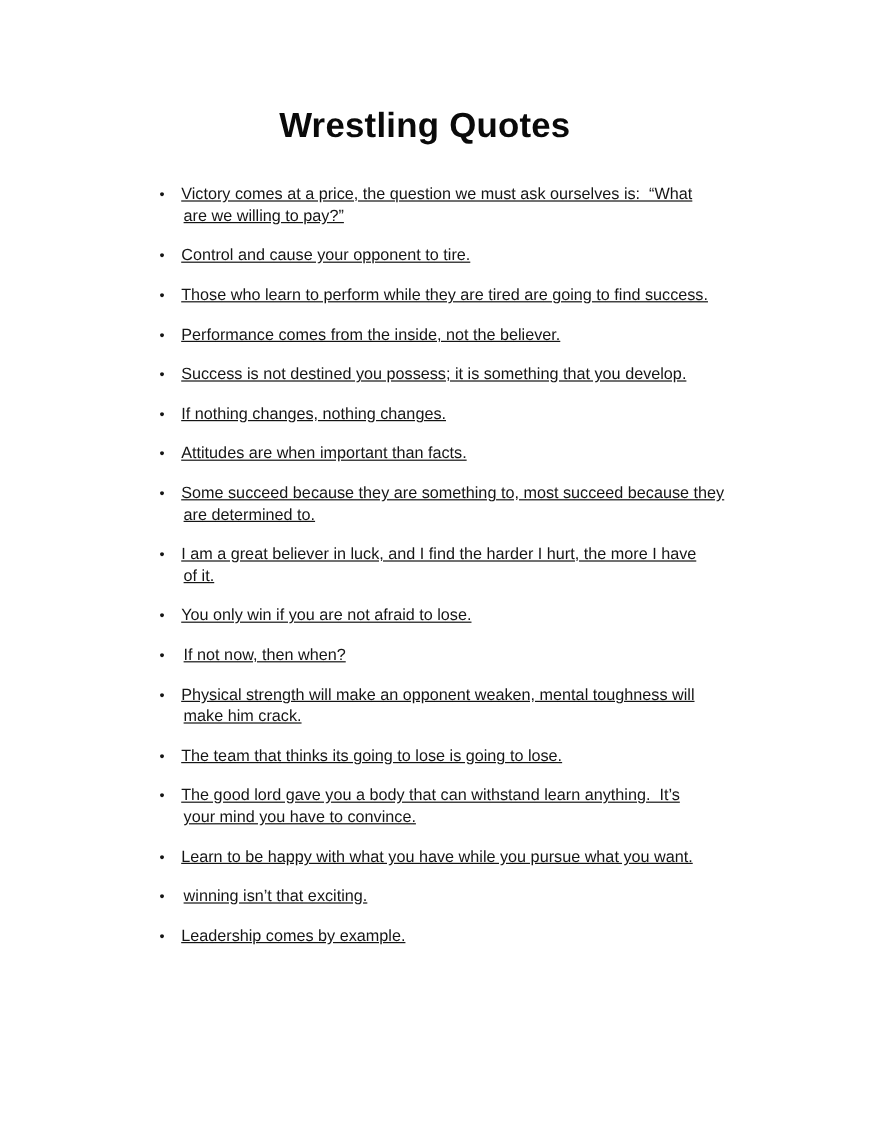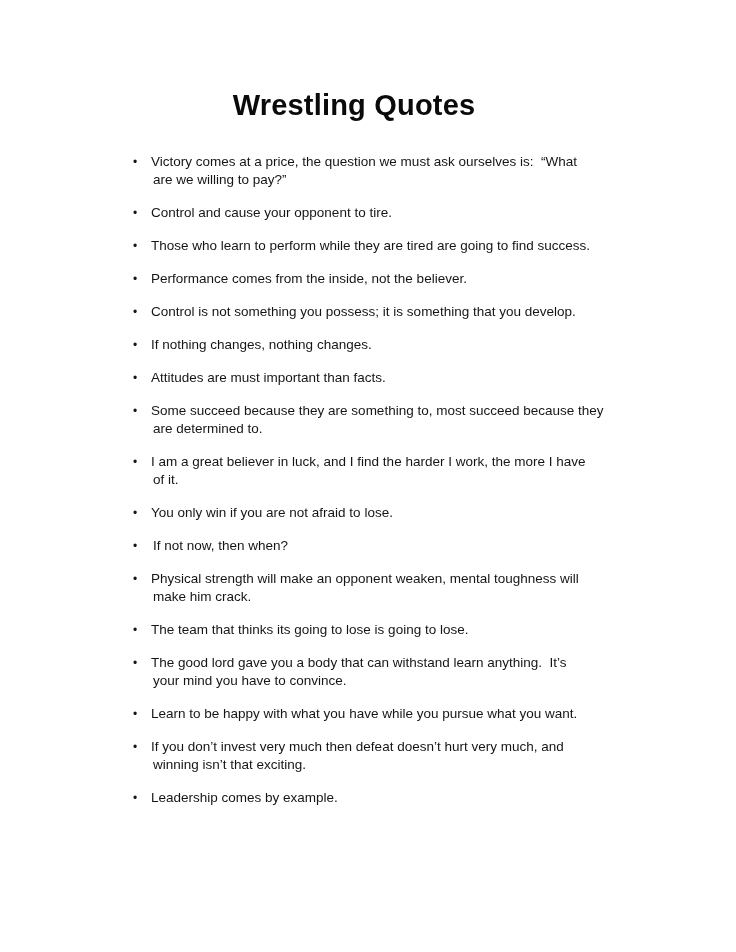--- a/index.html
+++ b/index.html
@@ -45,20 +45,21 @@
   .bullet {
     position: absolute;
     left: -18px;
     top: 0px;
     font-size: 12px;
     line-height: 18px;
     color: #151515;
   }
   .line {
     white-space: pre-wrap;
+    text-decoration: underline;
   }
   .cont {
     padding-left: 2px;
   }
 </style>
 </head>
 <body>
 
 <div class="page">
   <h1 class="title">Wrestling Quotes</h1>
@@ -84,46 +85,46 @@
       </li>
       <li class="quote-item">
         <span class="bullet">•</span>
         <div class="text">
           <div class="line">Performance comes from the inside, not the believer.</div>
         </div>
       </li>
       <li class="quote-item">
         <span class="bullet">•</span>
         <div class="text">
-          <div class="line">Control is not something you possess; it is something that you develop.</div>
+          <div class="line">Success is not destined you possess; it is something that you develop.</div>
         </div>
       </li>
       <li class="quote-item">
         <span class="bullet">•</span>
         <div class="text">
           <div class="line">If nothing changes, nothing changes.</div>
         </div>
       </li>
       <li class="quote-item">
         <span class="bullet">•</span>
         <div class="text">
-          <div class="line">Attitudes are must important than facts.</div>
+          <div class="line">Attitudes are when important than facts.</div>
         </div>
       </li>
       <li class="quote-item">
         <span class="bullet">•</span>
         <div class="text">
           <div class="line">Some succeed because they are something to, most succeed because they</div>
           <div class="line cont">are determined to.</div>
         </div>
       </li>
       <li class="quote-item">
         <span class="bullet">•</span>
         <div class="text">
-          <div class="line">I am a great believer in luck, and I find the harder I work, the more I have</div>
+          <div class="line">I am a great believer in luck, and I find the harder I hurt, the more I have</div>
           <div class="line cont">of it.</div>
         </div>
       </li>
       <li class="quote-item">
         <span class="bullet">•</span>
         <div class="text">
           <div class="line">You only win if you are not afraid to lose.</div>
         </div>
       </li>
       <li class="quote-item">
@@ -154,21 +155,20 @@
       </li>
       <li class="quote-item">
         <span class="bullet">•</span>
         <div class="text">
           <div class="line">Learn to be happy with what you have while you pursue what you want.</div>
         </div>
       </li>
       <li class="quote-item">
         <span class="bullet">•</span>
         <div class="text">
-          <div class="line">If you don’t invest very much then defeat doesn’t hurt very much, and</div>
           <div class="line cont">winning isn’t that exciting.</div>
         </div>
       </li>
       <li class="quote-item">
         <span class="bullet">•</span>
         <div class="text">
           <div class="line">Leadership comes by example.</div>
         </div>
       </li>
     </ul>

